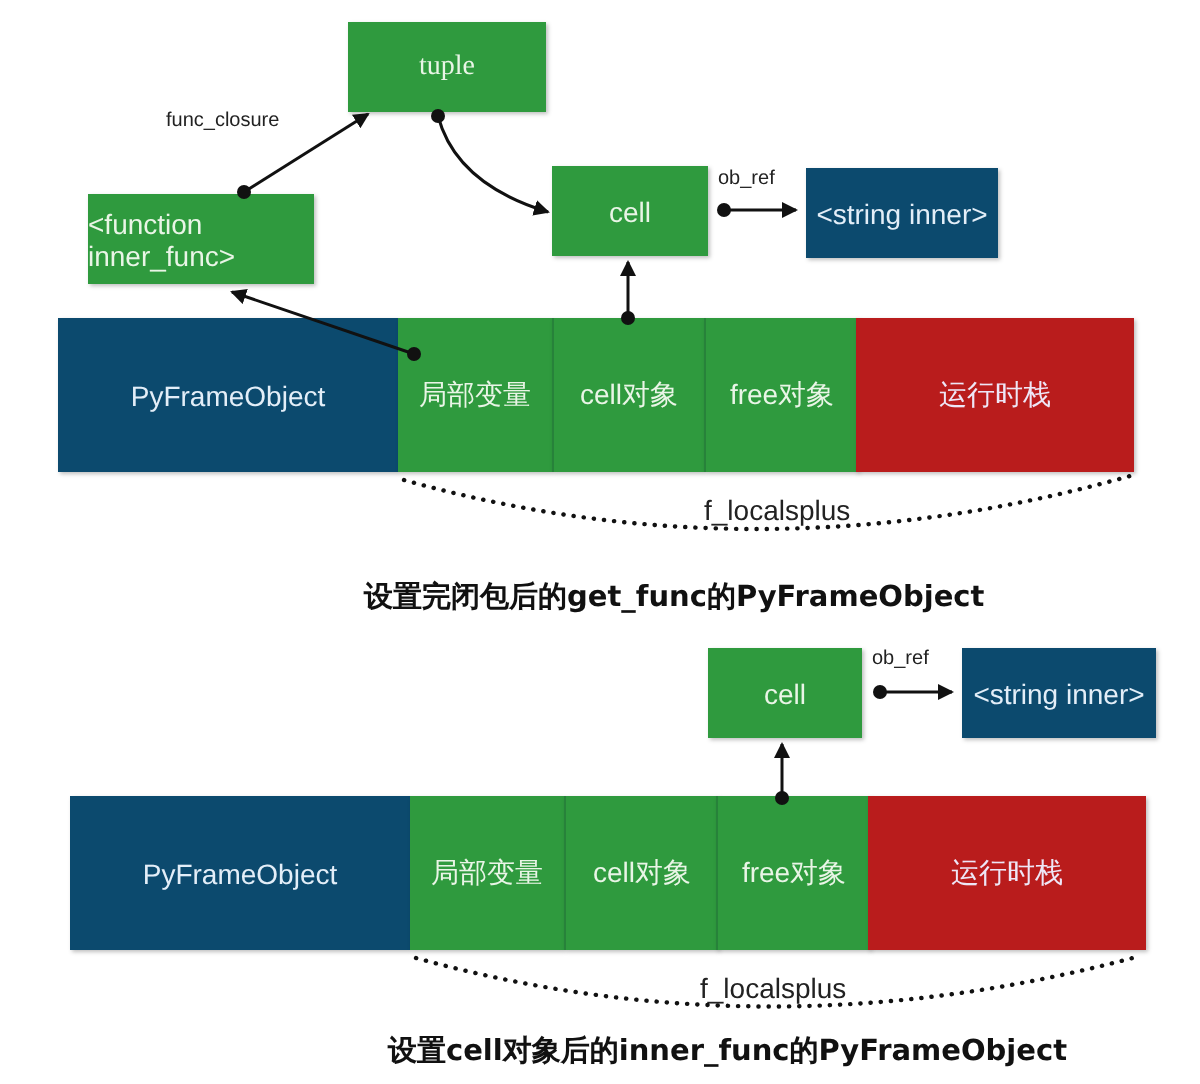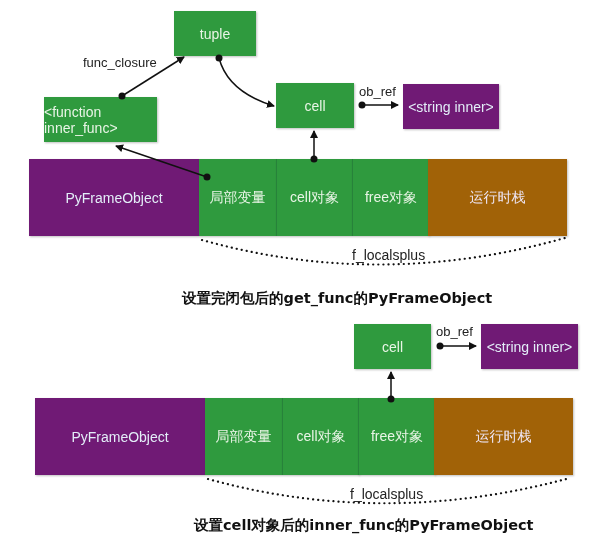--- a/index.html
+++ b/index.html
@@ -2,32 +2,32 @@
 <html><head>
   <meta charset="utf-8">
   <style>
     html, body { margin: 0; padding: 0; background: #ffffff; }
     body { width: 600px; height: 542px; position: relative; overflow: hidden;
            font-family: "Liberation Sans", "DejaVu Sans", sans-serif; }
     .box { position: absolute; display: flex; align-items: center; justify-content: center;
            color: #e9f5e6; font-size: 14px; box-sizing: border-box;
            box-shadow: 1px 1px 2px rgba(0,0,0,0.25); }
     .green { background: #2f9a3e; }
-    .blue { background: #701a75; color: #e3eef8; }
-    .purple { background: #a16207; color: #eee6f6; justify-content: center; }
+    .blue { background: #0c4a6e; color: #e3eef8; }
+    .purple { background: #b91c1c; color: #eee6f6; justify-content: center; }
     .seg-divider { border-left: 1px solid #27823a; }
-    .label { position: absolute; color: #222; font-size: 13px; white-space: nowrap; }
+    .label { position: absolute; color: #222; font-size: 10px; white-space: nowrap; }
     .caption { position: absolute; font-weight: bold; font-size: 14.5px; color: #111; white-space: nowrap;
                font-family: "DejaVu Sans", "Liberation Sans", sans-serif; margin-left: 26px; }
     svg.overlay { position: absolute; left: 0; top: 0; width: 600px; height: 542px; pointer-events: none; }
   </style>
 </head>
 <body>
 
-<div class="box green" style="left:174px;top:11px;width:82px;height:45px;">
+<div class="box green" style="left:174px;top:11px;width:99px;height:45px;font-family:Liberation Serif, serif;">
   <span>tuple</span>
 </div>
 
 <div class="label" style="left:83px;top:55px;">func_closure</div>
 
 <div class="box green" style="left:44px;top:97px;width:113px;height:45px;">
   <span>&lt;function inner_func&gt;</span>
 </div>
 
 <div class="box green" style="left:276px;top:83px;width:78px;height:45px;">

